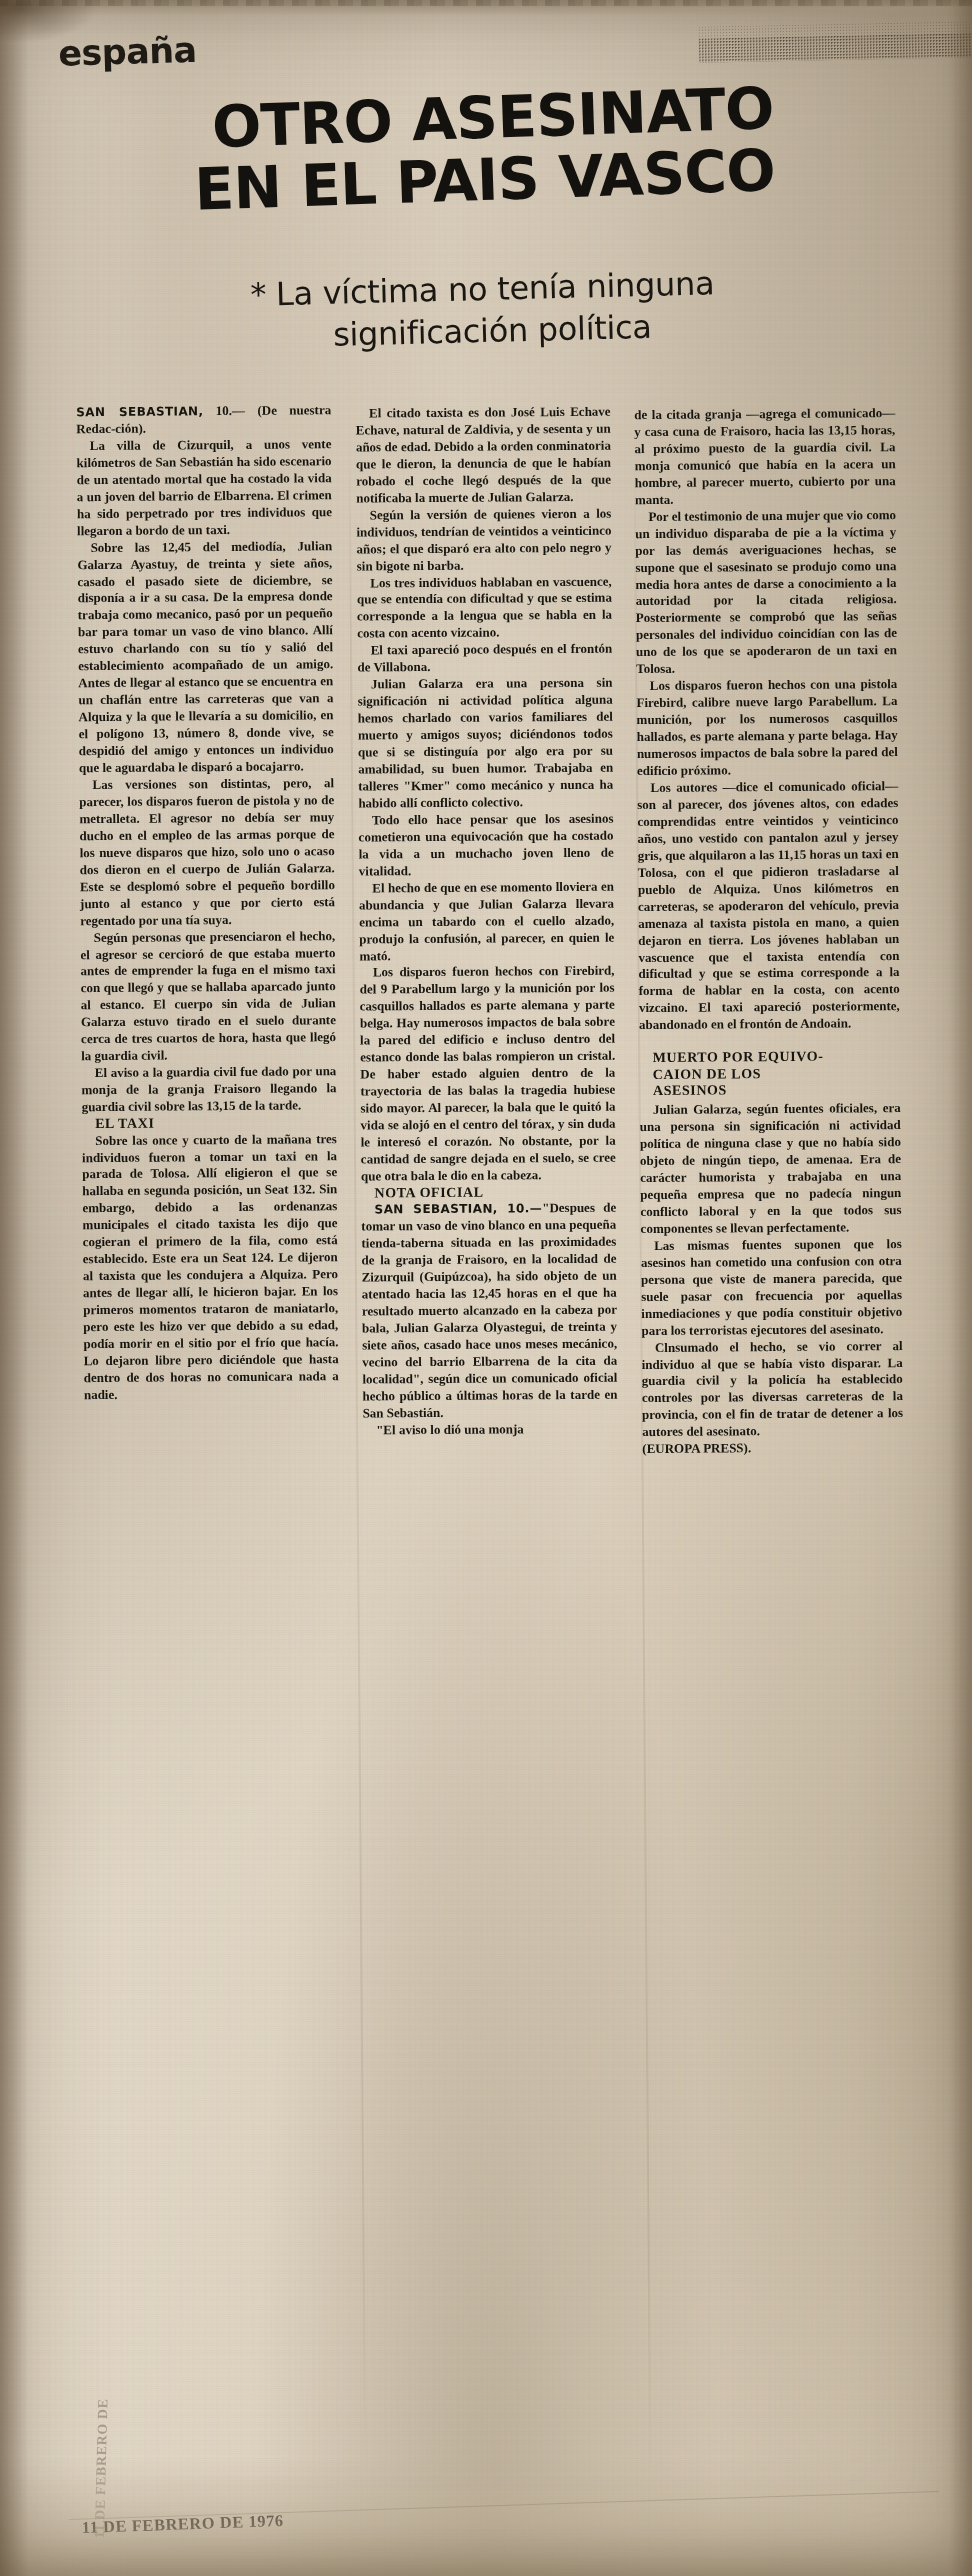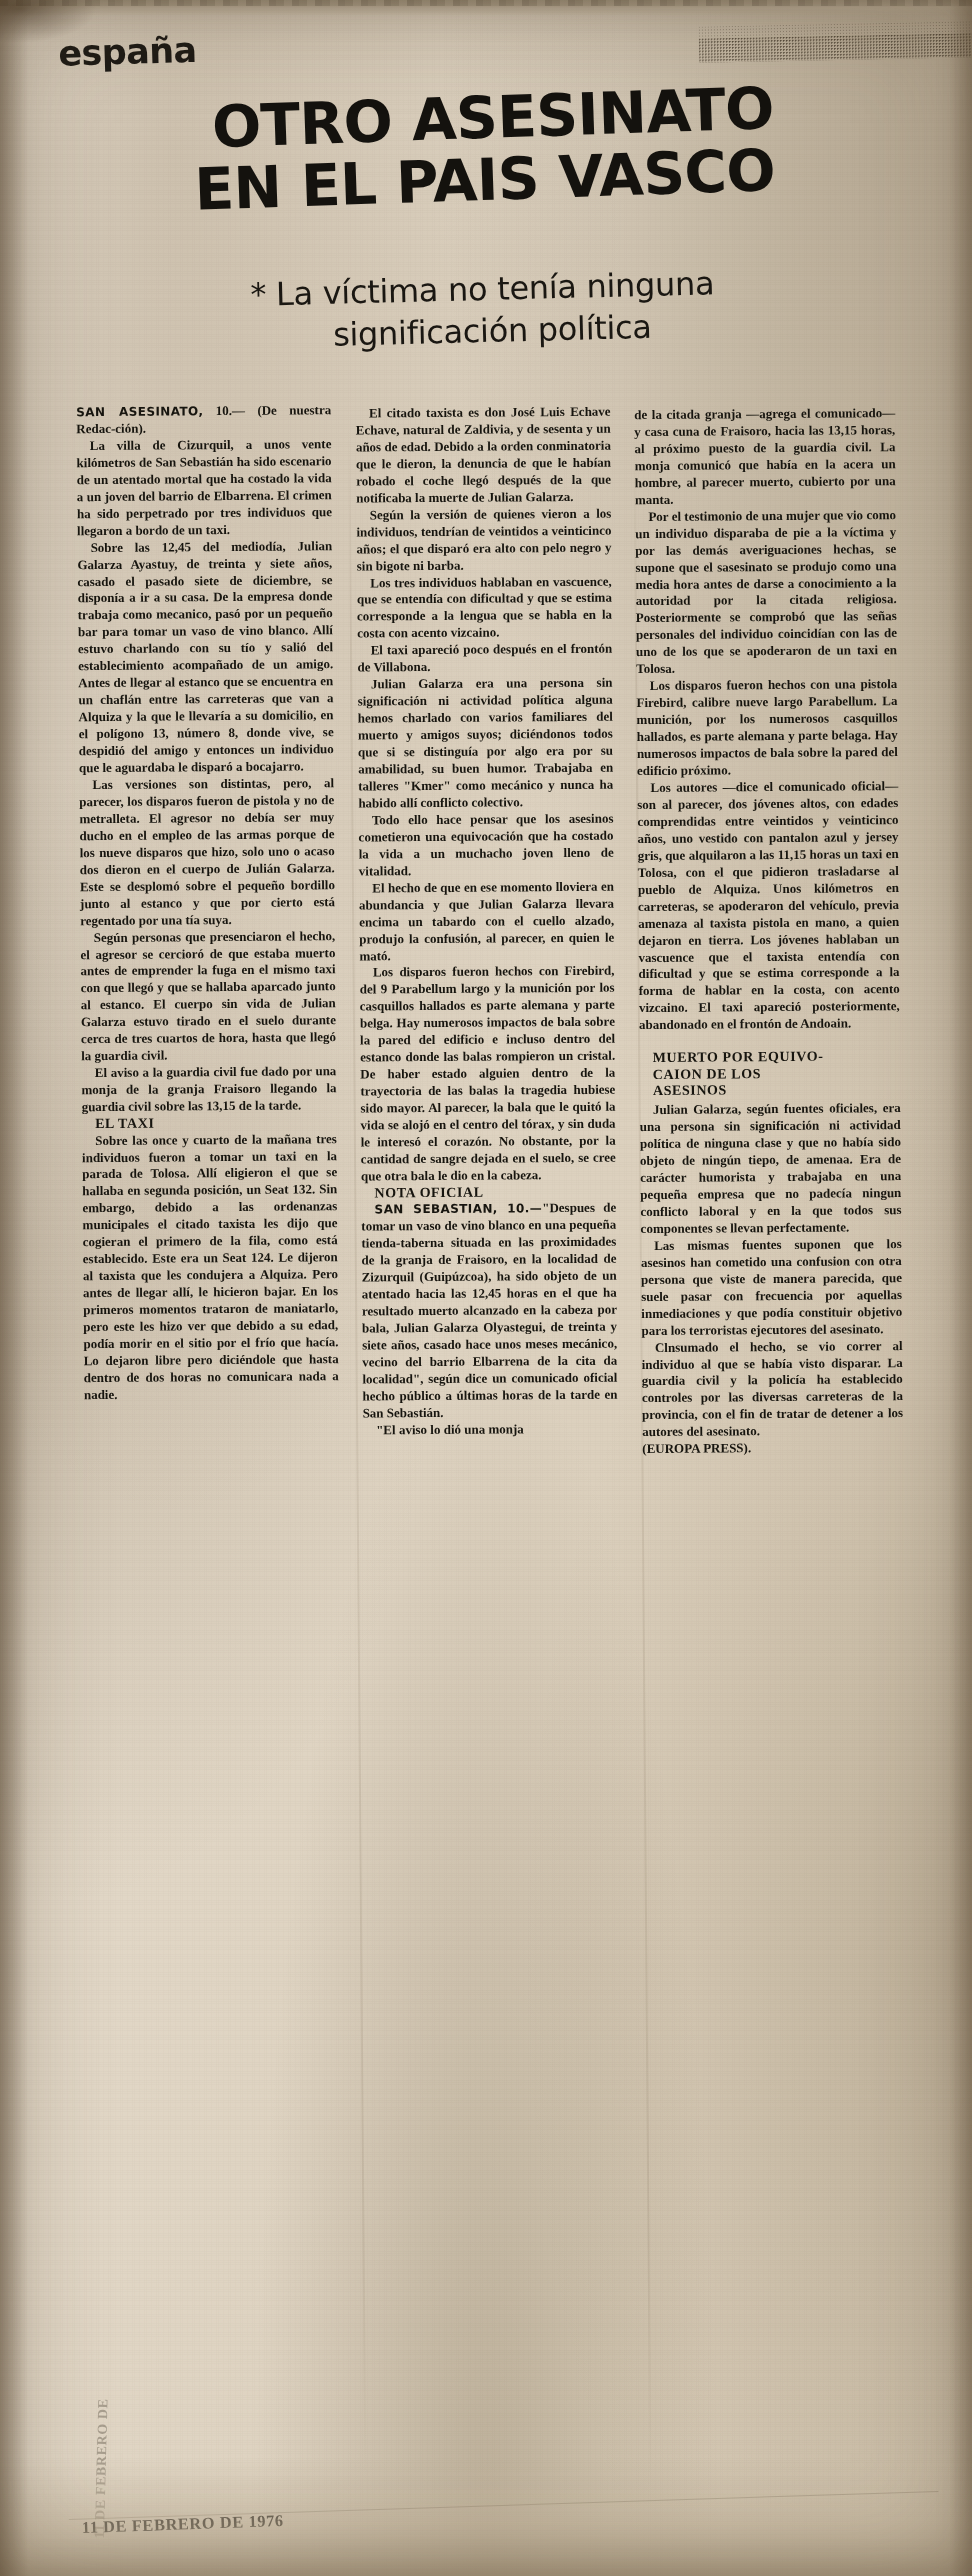--- a/index.html
+++ b/index.html
@@ -230,21 +230,21 @@
     <span>* La víctima no tenía ninguna</span>
     <span class="l2">significación política</span>
   </div>
 
   <div id="g1" class="gutter"></div>
   <div id="g2" class="gutter"></div>
 
   <div class="cols">
 
     <div class="col c1">
-      <p class="noind"><span class="lead">SAN  ASESINATO,</span> <span class="dateline">10.— (De nuestra Redac-ción).</span></p>
+      <p class="noind"><span class="lead">SAN  SEBASTIAN,</span> <span class="dateline">10.— (De nuestra Redac-ción).</span></p>
       <p>La villa de Cizurquil, a unos vente kilómetros de San Sebastián ha sido escenario de un atentado mortal que ha costado la vida a un joven del barrio de Elbarrena. El crimen ha sido perpetrado por tres individuos que llegaron a bordo de un taxi.</p>
       <p>Sobre las 12,45 del mediodía, Julian Galarza Ayastuy, de treinta y siete años, casado el pasado siete de diciembre, se disponía a ir a su casa. De la empresa donde trabaja como mecanico, pasó por un pequeño bar para tomar un vaso de vino blanco. Allí estuvo charlando con su tío y salió del establecimiento acompañado de un amigo. Antes de llegar al estanco que se encuentra en un chaflán entre las carreteras que van a Alquiza y la que le llevaría a su domicilio, en el polígono 13, número 8, donde vive, se despidió del amigo y entonces un individuo que le aguardaba le disparó a bocajarro.</p>
       <p>Las versiones son distintas, pero, al parecer, los disparos fueron de pistola y no de metralleta. El agresor no debía ser muy ducho en el empleo de las armas porque de los nueve disparos que hizo, solo uno o acaso dos dieron en el cuerpo de Julián Galarza. Este se desplomó sobre el pequeño bordillo junto al estanco y que por cierto está regentado por una tía suya.</p>
       <p>Según personas que presenciaron el hecho, el agresor se cercioró de que estaba muerto antes de emprender la fuga en el mismo taxi con que llegó y que se hallaba aparcado junto al estanco. El cuerpo sin vida de Julian Galarza estuvo tirado en el suelo durante cerca de tres cuartos de hora, hasta que llegó la guardia civil.</p>
       <p>El aviso a la guardia civil fue dado por una monja de la granja Fraisoro llegando la guardia civil sobre las 13,15 de la tarde.</p>
       <p class="secthead">EL TAXI</p>
       <p>Sobre las once y cuarto de la mañana tres individuos fueron a tomar un taxi en la parada de Tolosa. Allí eligieron el que se hallaba en segunda posición, un Seat 132. Sin embargo, debido a las ordenanzas municipales el citado taxista les dijo que cogieran el primero de la fila, como está establecido. Este era un Seat 124. Le dijeron al taxista que les condujera a Alquiza. Pero antes de llegar allí, le hicieron bajar. En los primeros momentos trataron de maniatarlo, pero este les hizo ver que debido a su edad, podía morir en el sitio por el frío que hacía. Lo dejaron libre pero diciéndole que hasta dentro de dos horas no comunicara nada a nadie.</p>
     </div>
 
     <div class="col c2">

